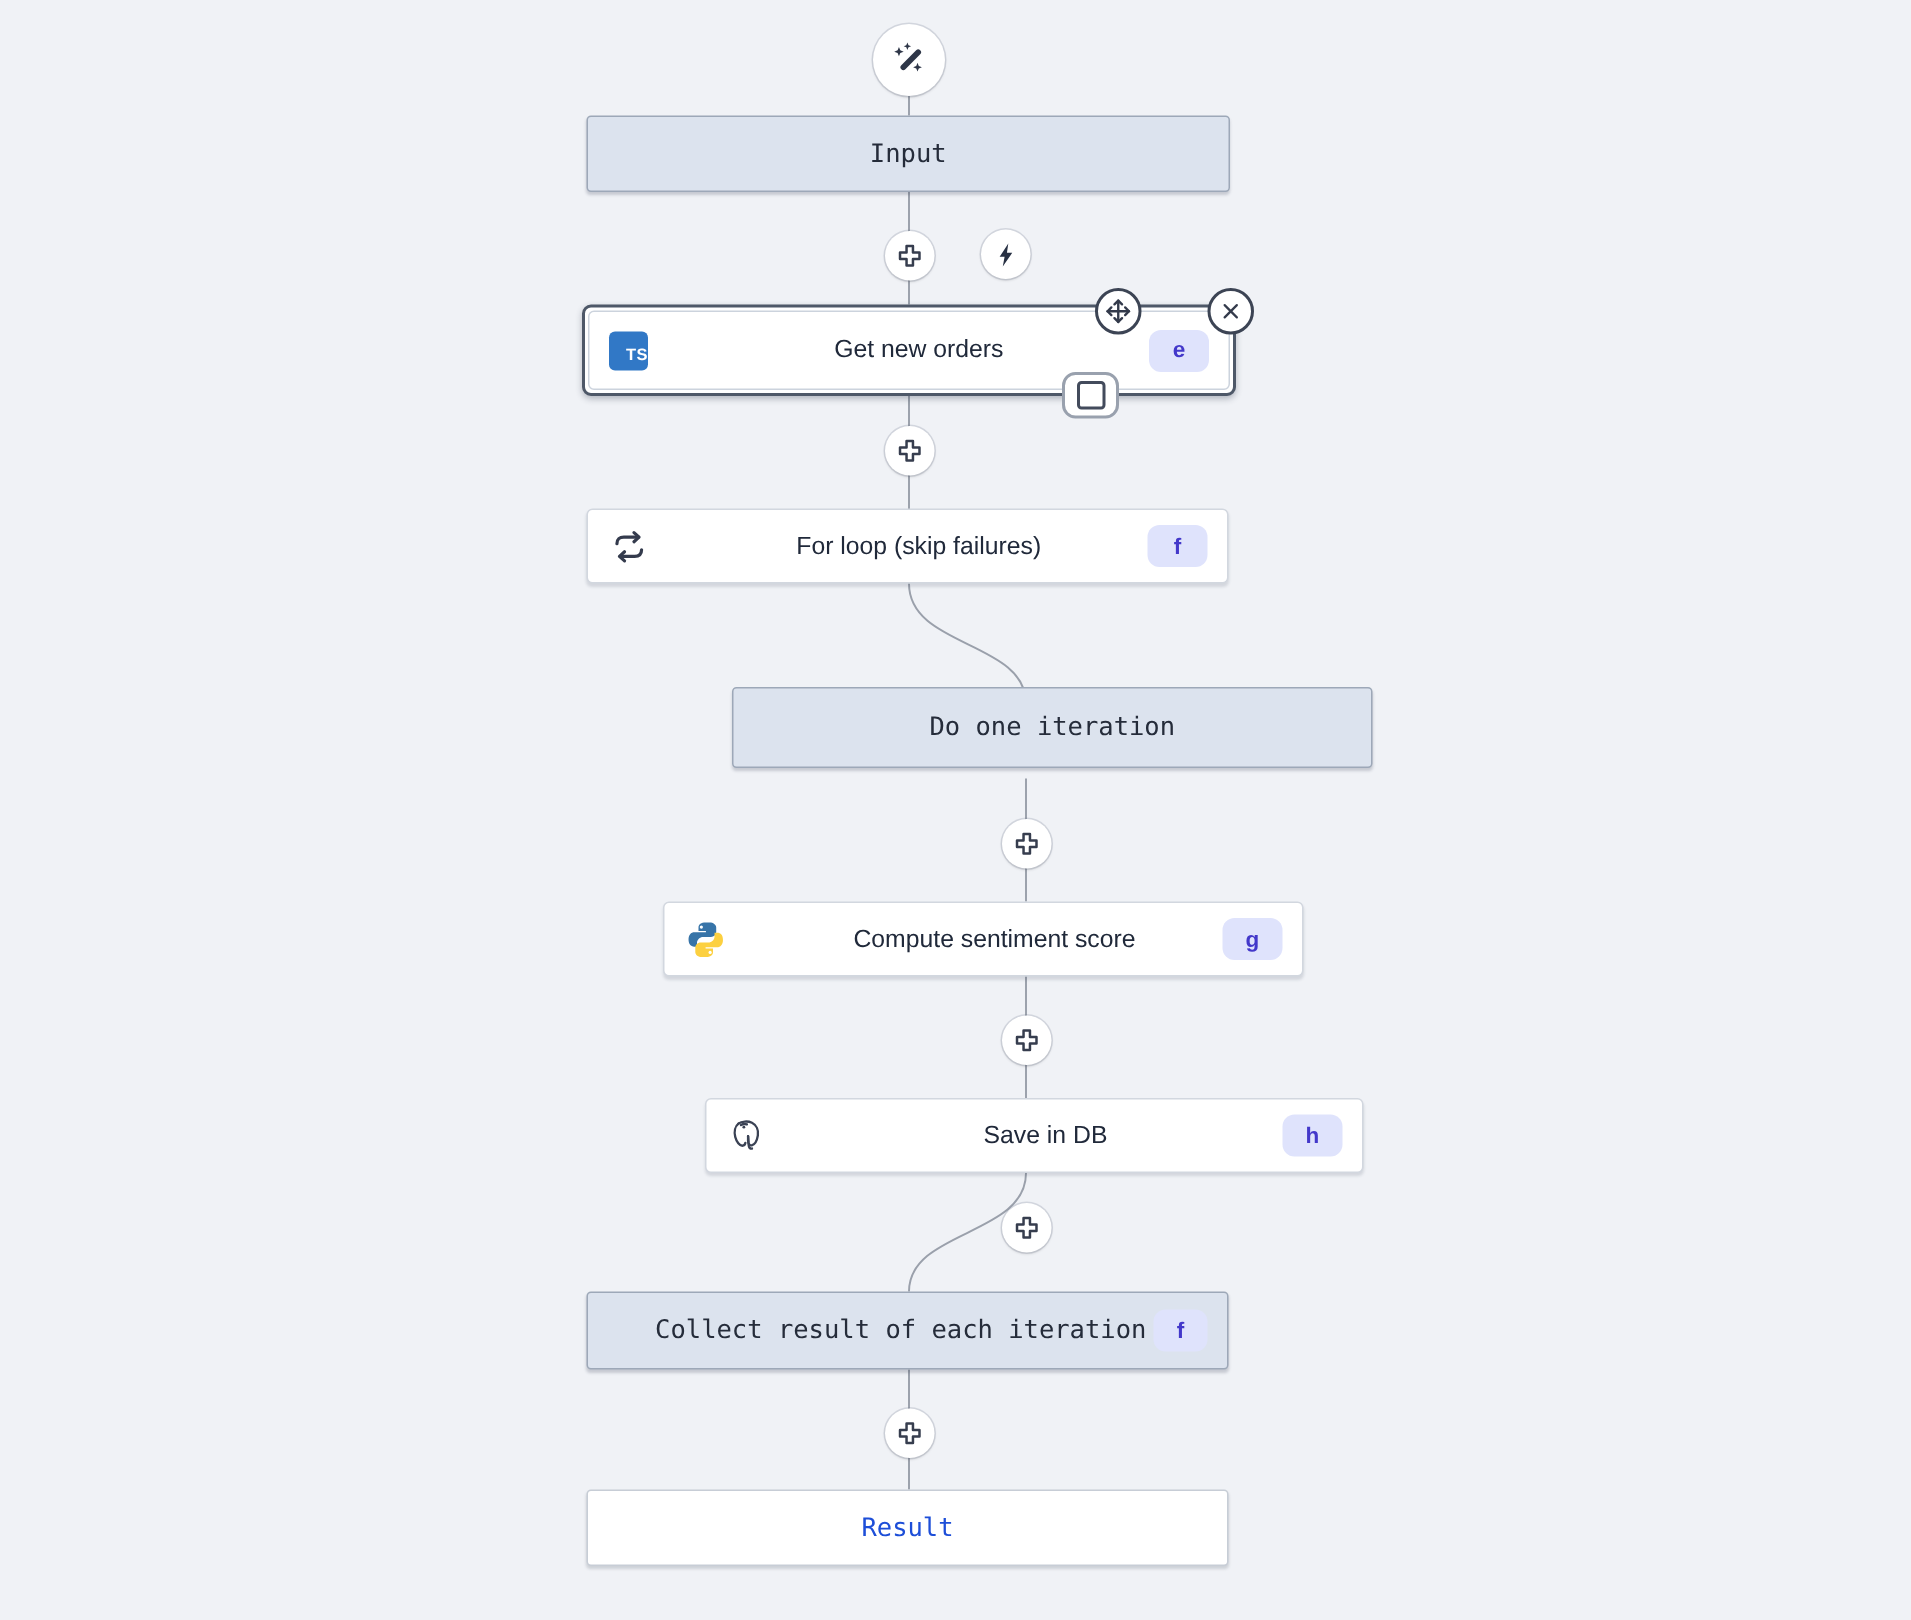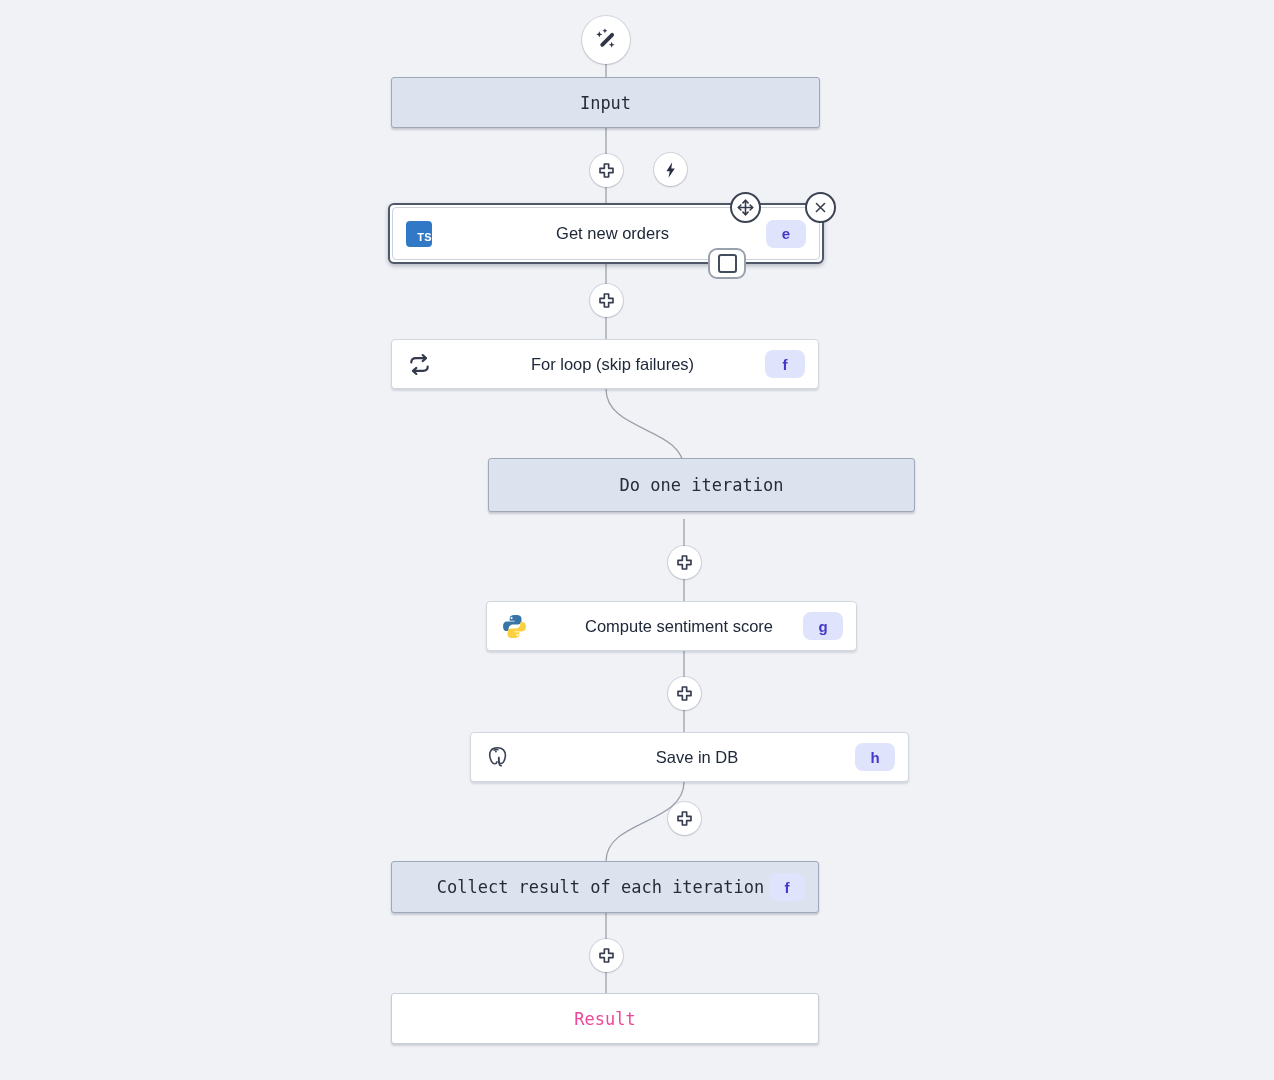--- a/index.html
+++ b/index.html
@@ -10,21 +10,21 @@
   .node{position:absolute;display:flex;align-items:center;box-sizing:border-box;z-index:2;}
   .node-virtual{background:#dce3ee;border:1px solid #9da8b8;border-radius:3px;
     box-shadow:0 2px 2px rgba(50,60,80,.22);
     font-family:"DejaVu Sans Mono","Liberation Mono",monospace;font-size:17px;color:#252c3a;
     justify-content:center;}
   .node-card{background:#ffffff;border:1px solid #d2d7df;border-radius:4px;
     box-shadow:0 2px 2px rgba(50,60,80,.15);
     font-size:16.5px;color:#20293a;padding:0 13px;}
   .node-result{background:#ffffff;border:1px solid #c7cdd6;border-radius:3px;
     box-shadow:0 2px 2px rgba(50,60,80,.18);
-    font-family:"DejaVu Sans Mono","Liberation Mono",monospace;font-size:17px;color:#ec4899;
+    font-family:"DejaVu Sans Mono","Liberation Mono",monospace;font-size:17px;color:#1d4ed8;
     justify-content:center;}
   .label-center{flex:1;text-align:center;padding-left:27px;}
 
   .badge{background:#dfe3fc;color:#4338ca;font-weight:bold;font-size:15px;
     font-family:"Liberation Sans",sans-serif;border-radius:8px;
     display:inline-flex;align-items:center;justify-content:center;
     min-width:40px;height:28px;box-sizing:border-box;}
 
   .node-selected{position:absolute;box-sizing:border-box;z-index:2;background:#ffffff;
     border:2px solid #4e5868;border-radius:6px;box-shadow:0 2px 4px rgba(40,50,70,.3);
@@ -148,21 +148,21 @@
   <div class="node node-virtual" style="left:470px;top:458px;width:427px;height:54px;margin-left:18px;">
     <span>Do one iteration</span>
   </div>
 
   <div class="circle-btn round-sm" style="left:668px;top:546px;">
     <svg width="19" height="19" viewBox="0 0 24 24">
       <path d="M9.3 3.8 h5.4 v5.5 h5.5 v5.4 h-5.5 v5.5 H9.3 v-5.5 H3.8 V9.3 h5.5 Z" fill="none" stroke="#363d4e" stroke-width="2.1" stroke-linejoin="round"></path>
     </svg>
   </div>
 
-  <div class="node node-card" style="left:486px;top:601px;width:371px;height:50px;">
+  <div class="node node-card" style="left:442px;top:601px;width:427px;height:50px;">
     <div class="step-icon">
       <svg width="27" height="27" viewBox="0 0 24 24">
         <path d="M11.9 1.8 c-2.6 0-4.2 1.1-4.2 3 v2 h4.4 v.8 H5.3 C3.2 7.6 1.8 9.2 1.8 11.9 c0 2.7 1.3 4.2 3.4 4.2 h1.6 v-2.2 c0-2 1.7-3.6 3.7-3.6 h4.6 c1.7 0 3.1-1.4 3.1-3.1 V4.8 c0-1.8-1.8-3-3.9-3 Z" fill="#3774a8"></path>
         <circle cx="9.4" cy="4.5" r=".95" fill="#ffffff"></circle>
         <path d="M12.1 22.2 c2.6 0 4.2-1.1 4.2-3 v-2 h-4.4 v-.8 h6.8 c2.1 0 3.5-1.6 3.5-4.3 0-2.7-1.3-4.2-3.4-4.2 h-1.6 v2.2 c0 2-1.7 3.6-3.7 3.6 H8.9 c-1.7 0-3.1 1.4-3.1 3.1 v2.4 c0 1.8 1.8 3 3.9 3 Z" fill="#fcd040"></path>
         <circle cx="14.6" cy="19.5" r=".95" fill="#ffffff"></circle>
       </svg>
     </div>
     <span class="label-center">Compute sentiment score</span>
     <span class="badge">g</span>

